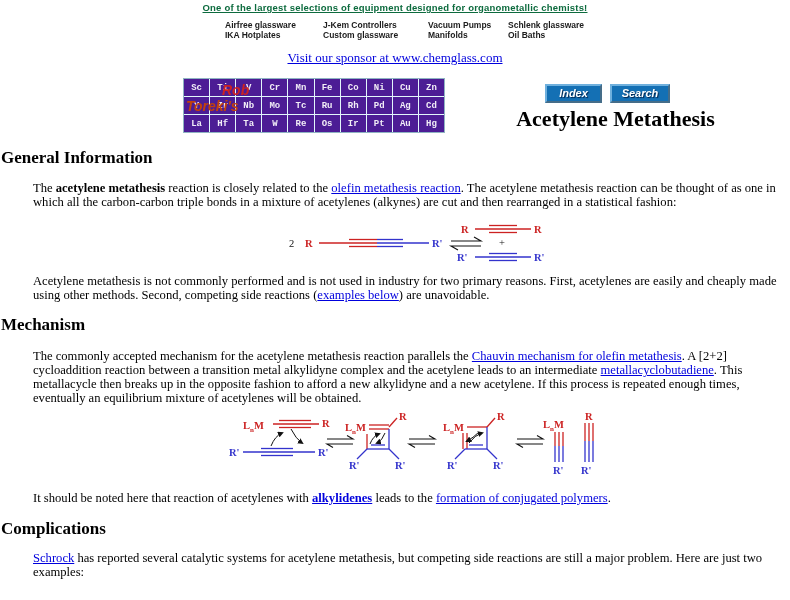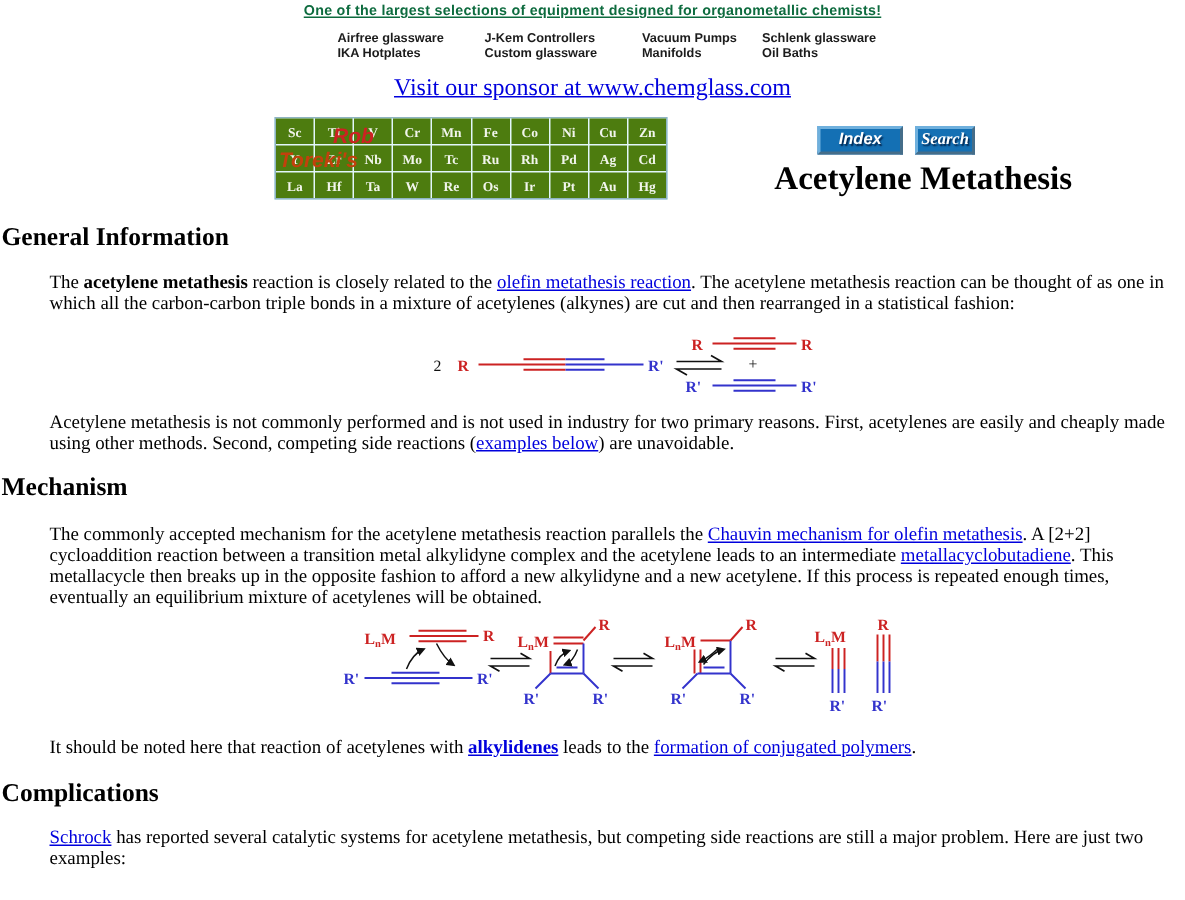--- a/index.html
+++ b/index.html
@@ -9,48 +9,48 @@
   
   .banner{position:relative;height:133px;}
   .headline{position:absolute;top:2px;left:0;width:100%;text-align:center;
     font-family:"Liberation Sans",sans-serif;font-weight:bold;font-size:9.5px;
     color:#0d6b3e;text-decoration:underline;letter-spacing:.2px;}
   .bcols{position:absolute;top:20px;left:0;width:100%;height:20px;}
   .bcol{position:absolute;font-family:"Liberation Sans",sans-serif;
     font-weight:bold;font-size:8.5px;line-height:10px;color:#1c1c1c;text-align:left;}
   .bcol.c0{left:225px;} .bcol.c1{left:323px;} .bcol.c2{left:428px;} .bcol.c3{left:508px;}
   .sponsor{position:absolute;top:50px;left:0;width:100%;text-align:center;
-    font-size:16px;}
+    font-size:13px;}
   .lnk{color:#0000dd;text-decoration:underline;cursor:pointer;}
   .b{font-weight:bold;}
 
   
   .logo{position:absolute;left:183px;top:78px;width:260px;height:53px;
     background:#ace7f4;border:1px solid #8fb4c2;cursor:pointer;}
   .pgrid{position:absolute;inset:0;display:grid;
     grid-template-columns:repeat(10,1fr);grid-template-rows:repeat(3,1fr);
     gap:1px;background:rgba(255,255,255,.65);}
-  .pcell{background:#4d7c0f;display:flex;align-items:center;justify-content:center;
-    font-family:Liberation Serif, serif;font-weight:bold;font-size:9px;
+  .pcell{background:#4c1d95;display:flex;align-items:center;justify-content:center;
+    font-family:Liberation Mono, monospace;font-weight:bold;font-size:9px;
     color:rgba(255,255,255,.92);}
   .lgtxt{position:absolute;font-style:italic;font-weight:bold;
     font-family:"Liberation Sans",sans-serif;white-space:nowrap;}
   .lg-rob{left:8px;top:3px;font-size:14px;color:#cc2222;margin-left:30px;}
   .lg-toreki{left:2px;top:19px;font-size:14px;color:#c2410c;}
   .lg-org{left:50px;top:-1px;font-size:20px;color:#2b2bd6;text-shadow:1px 1px 0 #101a66;}
   .lg-hyper{left:68px;top:20px;font-size:20px;color:#2b2bd6;text-shadow:1px 1px 0 #101a66;}
 
   
   .navbtn{position:absolute;top:84px;height:19px;background:#1470b4;
     border:2px outset #6fb0dd;box-sizing:border-box;text-align:center;
     font-family:"Liberation Sans",sans-serif;font-style:italic;font-weight:bold;
     font-size:11px;line-height:14px;color:#fff;text-shadow:1px 1px 1px #00244d;
     cursor:pointer;}
   .btn-index{left:545px;width:57px;}
-  .btn-search{left:610px;width:40px;font-family:Liberation Serif, serif;}
+  .btn-search{left:610px;width:60px;}
   .page-title{position:absolute;left:508px;top:106px;width:215px;text-align:center;
     font-weight:bold;font-size:22px;}
 
   
   h3.sec{font-size:17px;font-weight:bold;margin:0 0 0 1px;line-height:20px;}
   #h-general{margin-top:15px;}
   #h-mechanism{margin-top:13px;}
   #h-complications{margin-top:14px;}
   .para{margin:13px 6px 0 33px;font-size:12.6px;line-height:14px;}
   #p-general2{margin-top:9px;}

